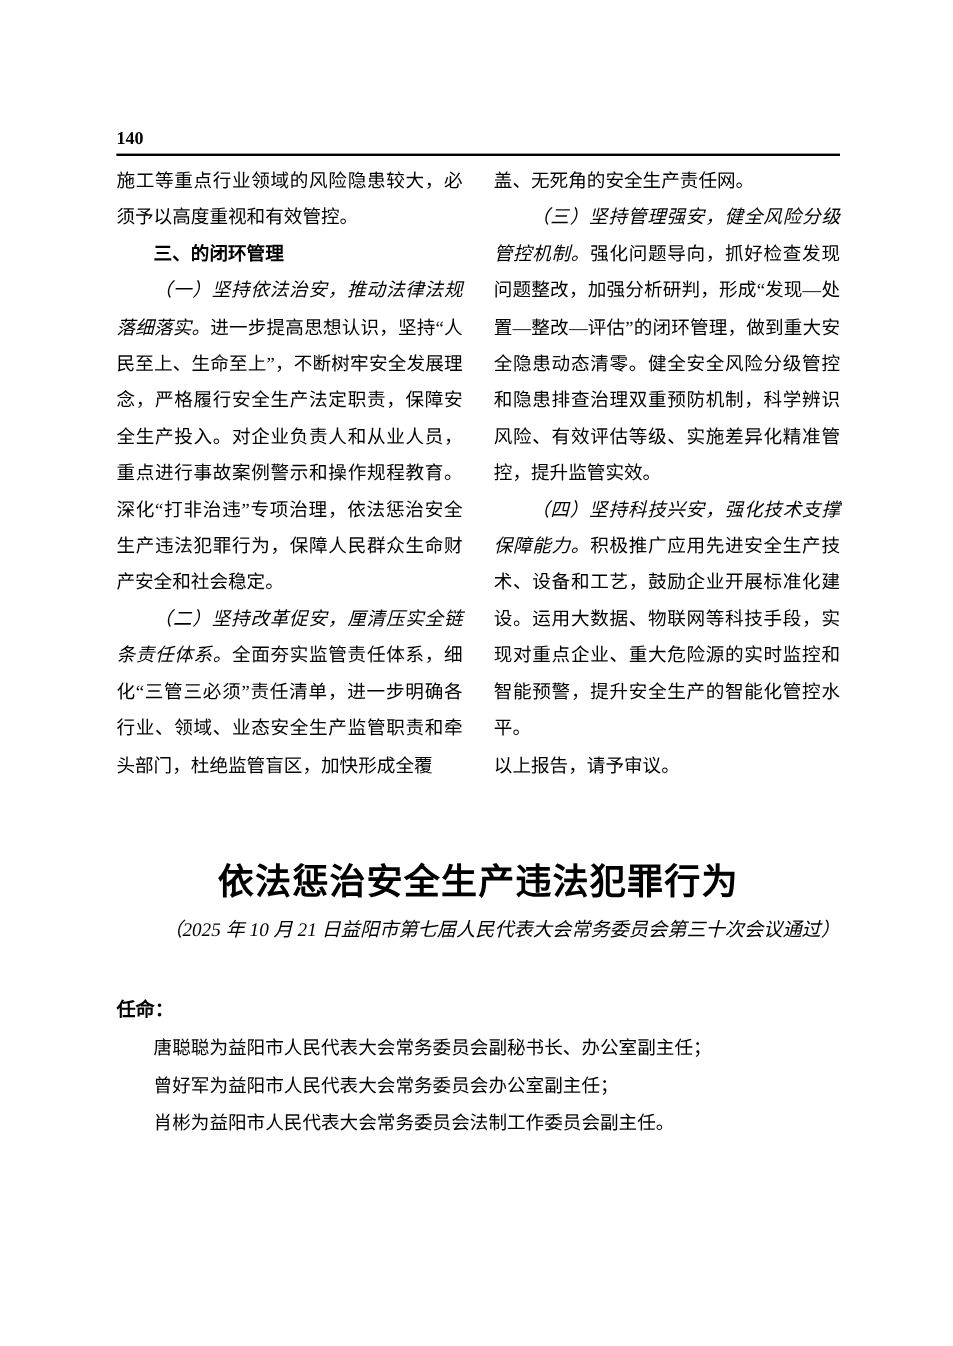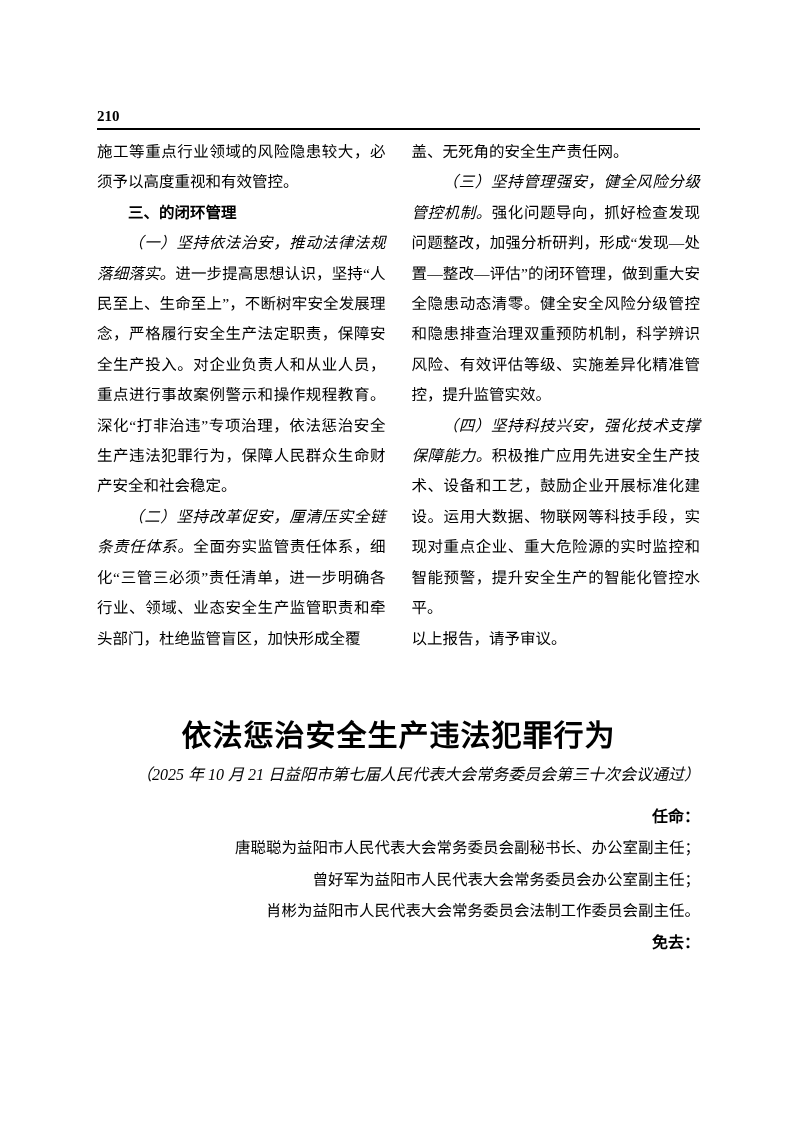--- a/index.html
+++ b/index.html
@@ -72,40 +72,39 @@
     font-family: "Liberation Serif", "DejaVu Serif", serif;
   }
   .notice-date {
     margin-top: 5px;
     text-align: right;
     font-size: 16px;
     font-style: italic; 
   }
   
   .appointments {
-    margin-top: 16px;
+    margin-top: 42px;
     font-size: 15.5px;
     line-height: 31.5px;
-    text-align: right;
   }
   .appointments p { margin: 0; }
   .appoint-label {
     font-weight: bold;
     font-family: "Liberation Sans", "DejaVu Sans", sans-serif; 
     font-size: 16px;
   }
   .appointment { text-indent: 2em; }
 </style>
 </head>
 <body>
 
 <div class="page">
 
   <div class="header">
-    <span class="page-number">210</span>
+    <span class="page-number">140</span>
   </div>
 
   <div class="columns">
     <div class="col">
       <p>施工等重点行业领域的风险隐患较大，必须予以高度重视和有效管控。</p>
       <p class="sec-heading">三、的闭环管理</p>
       <p class="ind"><span class="kai">（一）坚持依法治安，推动法律法规落细落实。</span><span>进一步提高思想认识，坚持“人民至上、生命至上”，不断树牢安全发展理念，严格履行安全生产法定职责，保障安全生产投入。对企业负责人和从业人员，重点进行事故案例警示和操作规程教育。深化“打非治违”专项治理，依法惩治安全生产违法犯罪行为，保障人民群众生命财产安全和社会稳定。</span></p>
       <p class="ind"><span class="kai">（二）坚持改革促安，厘清压实全链条责任体系。</span><span>全面夯实监管责任体系，细化“三管三必须”责任清单，进一步明确各行业、领域、业态安全生产监管职责和牵头部门，杜绝监管盲区，加快形成全覆</span></p>
     </div>
     <div class="col">
@@ -119,16 +118,15 @@
   <div class="notice-title">
     <div>依法惩治安全生产违法犯罪行为</div>
   </div>
   <div class="notice-date">（2025 年 10 月 21 日益阳市第七届人民代表大会常务委员会第三十次会议通过）</div>
 
   <div class="appointments">
     <p class="appoint-label">任命：</p>
     <p class="appointment">唐聪聪为益阳市人民代表大会常务委员会副秘书长、办公室副主任；</p>
     <p class="appointment">曾好军为益阳市人民代表大会常务委员会办公室副主任；</p>
     <p class="appointment">肖彬为益阳市人民代表大会常务委员会法制工作委员会副主任。</p>
-    <p class="appoint-label">免去：</p>
   </div>
 
 </div>
 
 </body></html>

